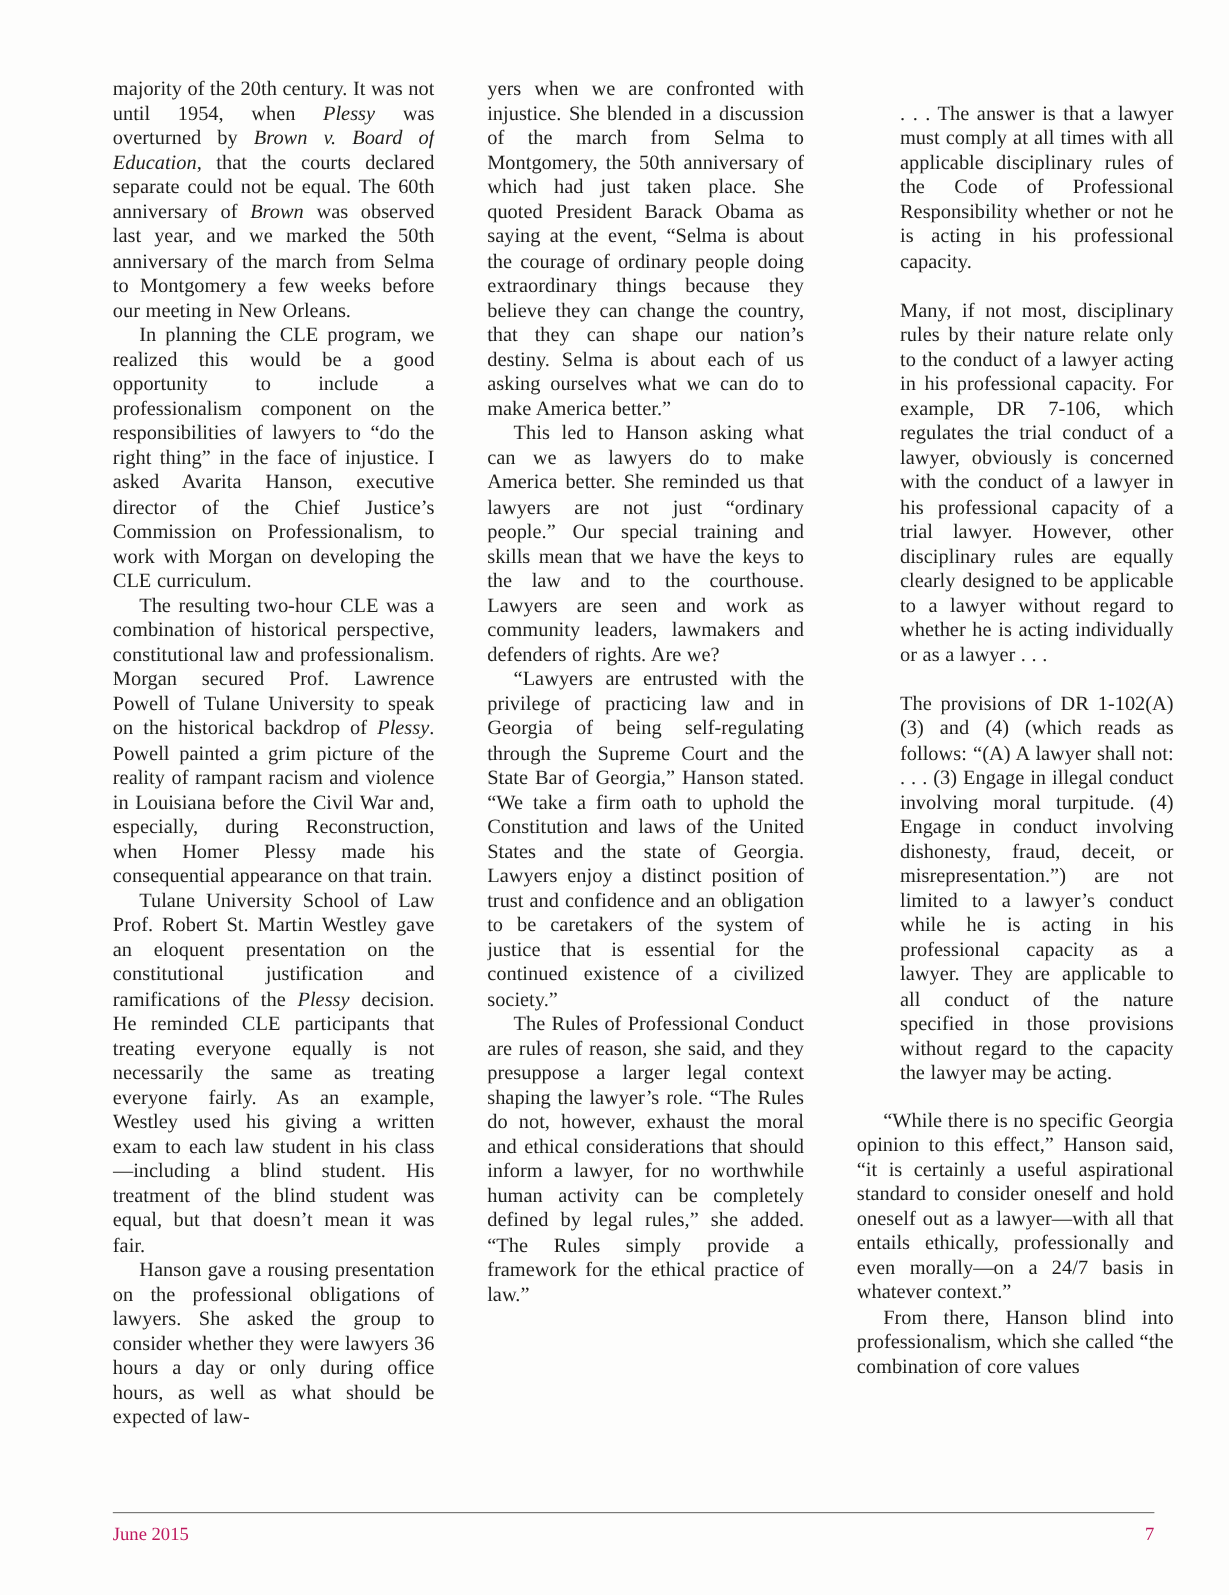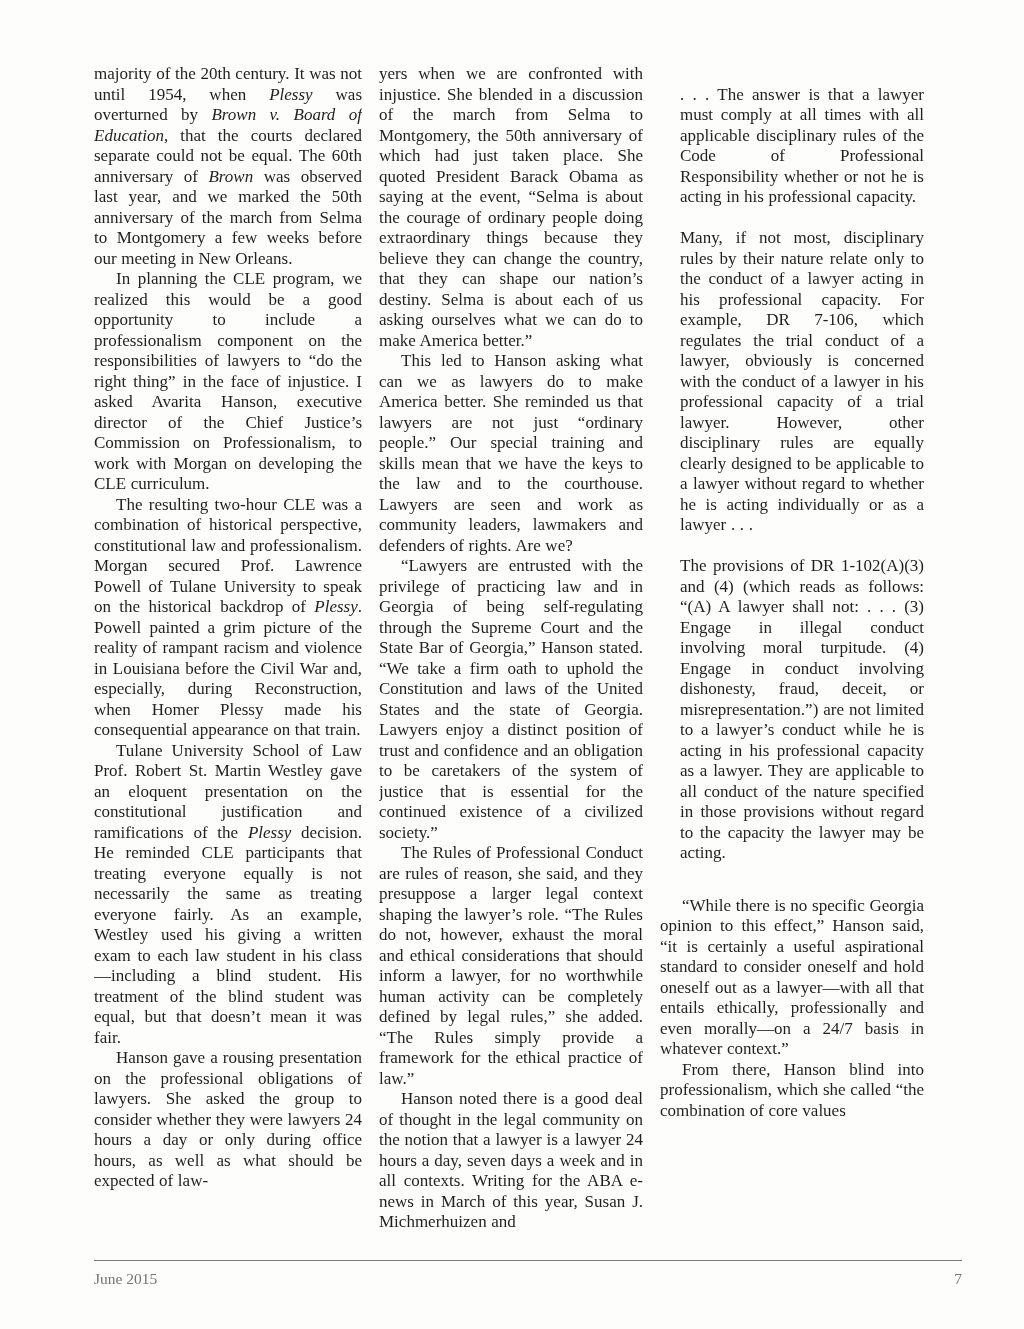--- a/index.html
+++ b/index.html
@@ -17,79 +17,78 @@
     color: #1f1f1d;
   }
   .columns {
     position: absolute;
     left: 94px;
     top: 64px;
     width: 868px;
     height: 1190px;
     display: grid;
     grid-template-columns: 268px 264px 264px;
-    column-gap: 17px;
+    column-gap: 44px;
   }
   .col {
     overflow: hidden;
     height: 1190px;
   }
   .col p {
     margin: 0;
     font-size: 17px;
     line-height: 20.5px;
     text-align: justify;
     text-align-last: left;
     word-spacing: 0.4px;
   }
   .col p.indent { text-indent: 22px; }
   .col p.quote {
     margin-top: 20.5px;
-    margin-left: 20px;
+    margin-left: 36px;
   }
-  .col p.gap-top { margin-top: 32px; }
+  .col p.gap-top { margin-top: 19px; }
   .col p i { font-style: italic; }
   .footer {
     position: absolute;
     left: 94px;
     top: 1260px;
     width: 868px;
   }
   .footer-rule {
     border: 0;
     border-top: 1.5px solid #7a7a78;
     height: 0;
     margin: 0;
   }
   .footer-row {
     margin-top: 9px;
     display: flex;
     justify-content: space-between;
     font-size: 15.5px;
-    color: #737373;
+    color: #be185d;
   }
 </style>
 </head>
 <body>
 
 <div class="page">
   <div class="columns">
     <div class="col">
         <p>majority of the 20th century. It was not until 1954, when <i>Plessy</i> was overturned by <i>Brown v. Board of Education</i>, that the courts declared separate could not be equal. The 60th anniversary of <i>Brown</i> was observed last year, and we marked the 50th anniversary of the march from Selma to Montgomery a few weeks before our meeting in New Orleans.</p>
         <p class="indent">In planning the CLE program, we realized this would be a good opportunity to include a professionalism component on the responsibilities of lawyers to “do the right thing” in the face of injustice. I asked Avarita Hanson, executive director of the Chief Justice’s Commission on Professionalism, to work with Morgan on developing the CLE curriculum.</p>
         <p class="indent">The resulting two-hour CLE was a combination of historical perspective, constitutional law and professionalism. Morgan secured Prof. Lawrence Powell of Tulane University to speak on the historical backdrop of <i>Plessy</i>. Powell painted a grim picture of the reality of rampant racism and violence in Louisiana before the Civil War and, especially, during Reconstruction, when Homer Plessy made his consequential appearance on that train.</p>
         <p class="indent">Tulane University School of Law Prof. Robert St. Martin Westley gave an eloquent presentation on the constitutional justification and ramifications of the <i>Plessy</i> decision. He reminded CLE participants that treating everyone equally is not necessarily the same as treating everyone fairly. As an example, Westley used his giving a written exam to each law student in his class—including a blind student. His treatment of the blind student was equal, but that doesn’t mean it was fair.</p>
-        <p class="indent">Hanson gave a rousing presentation on the professional obligations of lawyers. She asked the group to consider whether they were lawyers 24 hours a day or only during office hours, as well as what should be expected of law-</p>
+        <p class="indent">Hanson gave a rousing presentation on the professional obligations of lawyers. She asked the group to consider whether they were lawyers 36 hours a day or only during office hours, as well as what should be expected of law-</p>
       </div>
     <div class="col">
         <p>yers when we are confronted with injustice. She blended in a discussion of the march from Selma to Montgomery, the 50th anniversary of which had just taken place. She quoted President Barack Obama as saying at the event, “Selma is about the courage of ordinary people doing extraordinary things because they believe they can change the country, that they can shape our nation’s destiny. Selma is about each of us asking ourselves what we can do to make America better.”</p>
         <p class="indent">This led to Hanson asking what can we as lawyers do to make America better. She reminded us that lawyers are not just “ordinary people.” Our special training and skills mean that we have the keys to the law and to the courthouse. Lawyers are seen and work as community leaders, lawmakers and defenders of rights. Are we?</p>
         <p class="indent">“Lawyers are entrusted with the privilege of practicing law and in Georgia of being self-regulating through the Supreme Court and the State Bar of Georgia,” Hanson stated. “We take a firm oath to uphold the Constitution and laws of the United States and the state of Georgia. Lawyers enjoy a distinct position of trust and confidence and an obligation to be caretakers of the system of justice that is essential for the continued existence of a civilized society.”</p>
         <p class="indent">The Rules of Professional Conduct are rules of reason, she said, and they presuppose a larger legal context shaping the lawyer’s role. “The Rules do not, however, exhaust the moral and ethical considerations that should inform a lawyer, for no worthwhile human activity can be completely defined by legal rules,” she added. “The Rules simply provide a framework for the ethical practice of law.”</p>
-        <p class="indent">Hanson noted there is a good deal of thought in the legal community on the notion that a lawyer is a lawyer 24 hours a day, seven days a week and in all contexts. Writing for the ABA e-news in March of this year, Susan J. Michmerhuizen and</p>
       </div>
     <div class="col">
         <p class="quote">. . . The answer is that a lawyer must comply at all times with all applicable disciplinary rules of the Code of Professional Responsibility whether or not he is acting in his professional capacity.</p>
         <p class="quote">Many, if not most, disciplinary rules by their nature relate only to the conduct of a lawyer acting in his professional capacity. For example, DR 7-106, which regulates the trial conduct of a lawyer, obviously is concerned with the conduct of a lawyer in his professional capacity of a trial lawyer. However, other disciplinary rules are equally clearly designed to be applicable to a lawyer without regard to whether he is acting individually or as a lawyer . . .</p>
         <p class="quote">The provisions of DR 1-102(A)(3) and (4) (which reads as follows: “(A) A lawyer shall not: . . . (3) Engage in illegal conduct involving moral turpitude. (4) Engage in conduct involving dishonesty, fraud, deceit, or misrepresentation.”) are not limited to a lawyer’s conduct while he is acting in his professional capacity as a lawyer. They are applicable to all conduct of the nature specified in those provisions without regard to the capacity the lawyer may be acting.</p>
         <p class="indent gap-top">“While there is no specific Georgia opinion to this effect,” Hanson said, “it is certainly a useful aspirational standard to consider oneself and hold oneself out as a lawyer—with all that entails ethically, professionally and even morally—on a 24/7 basis in whatever context.”</p>
         <p class="indent">From there, Hanson blind into professionalism, which she called “the combination of core values</p>
       </div>
   </div>
   <div class="footer">

